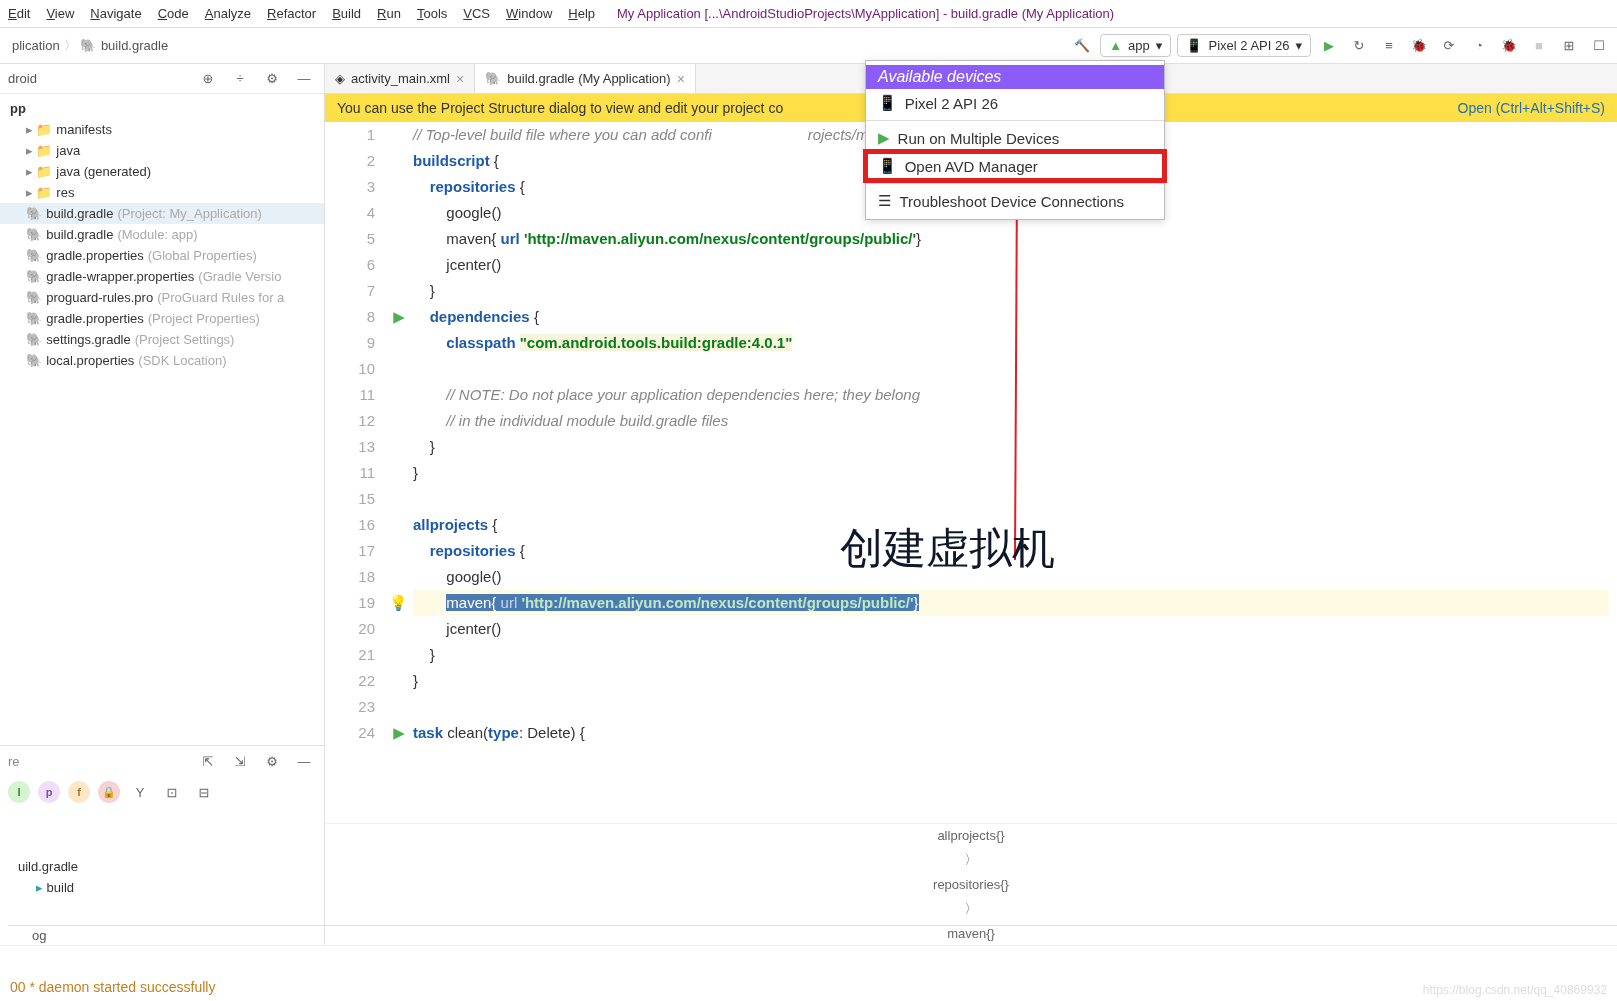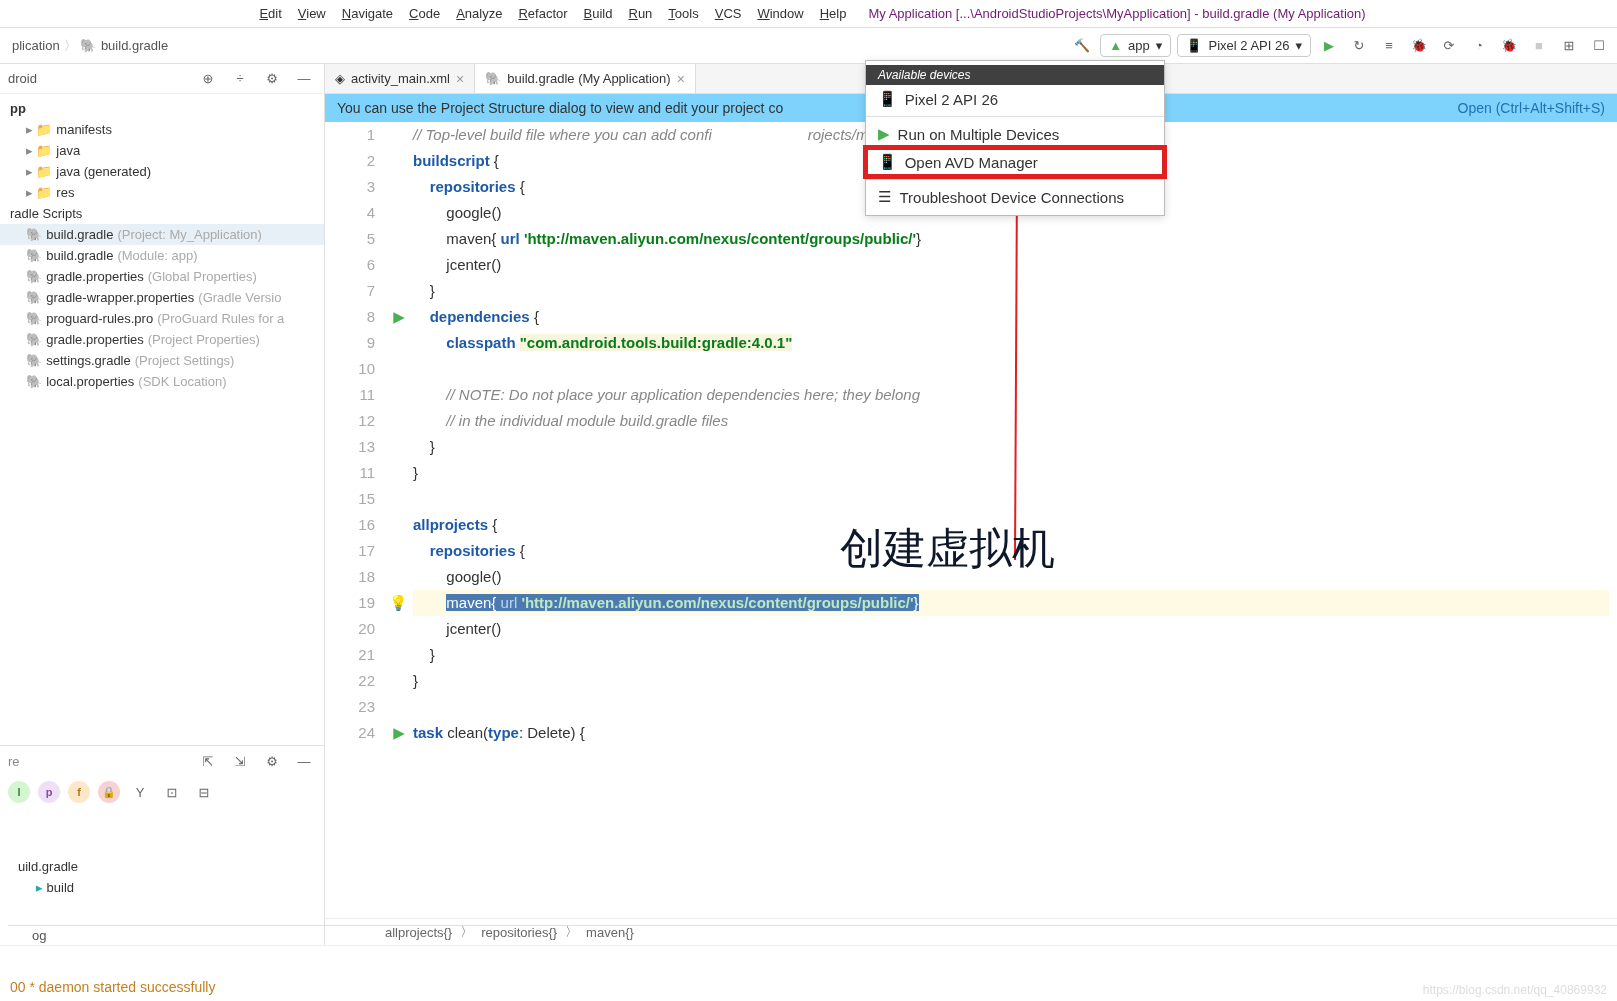--- a/index.html
+++ b/index.html
@@ -1,17 +1,17 @@
 <!DOCTYPE html>
 <html><head>
 <meta charset="utf-8">
 <style>
 * { margin: 0; padding: 0; box-sizing: border-box; font-family: -apple-system, "Segoe UI", sans-serif; }
 body { background: #fff; color: #333; font-size: 13px; overflow: hidden; width: 1617px; height: 1001px; position: relative; }
-.menubar { display: flex; align-items: center; height: 28px; padding: 0 0; gap: 2px; border-bottom: 1px solid #ddd; justify-content: center; }
+.menubar { display: flex; align-items: center; height: 28px; padding: 0 0; gap: 2px; border-bottom: 1px solid #ddd; }
 .menubar .menu-item { padding: 3px 8px; cursor: pointer; }
 .menubar .menu-item u { text-decoration: underline; }
 .menubar .title { margin-left: 12px; color: #701a75; font-size: 13px; }
 .toolbar-row { display: flex; align-items: center; height: 36px; border-bottom: 1px solid #e0e0e0; padding: 0 6px; gap: 0; }
 .breadcrumb { display: flex; align-items: center; gap: 4px; flex: 1; padding-left: 6px; color: #555; }
 .breadcrumb .sep { color: #bbb; }
 .toolbar-right { display: flex; align-items: center; gap: 6px; }
 .config-box { display: inline-flex; align-items: center; gap: 6px; border: 1px solid #ccc; border-radius: 4px; padding: 3px 8px; background: #fff; }
 .icon-btn { width: 24px; height: 24px; display: inline-flex; align-items: center; justify-content: center; color: #666; cursor: pointer; }
 .green { color: #4caf50; }
@@ -31,43 +31,43 @@
 .structure-panel { height: 200px; border-top: 1px solid #e0e0e0; display: flex; flex-direction: column; }
 .struct-head { display: flex; align-items: center; height: 30px; padding: 0 8px; gap: 8px; color: #888; }
 .struct-icons { display: flex; gap: 8px; padding: 4px 8px; align-items: center; }
 .struct-icons .badge { width: 22px; height: 22px; border-radius: 50%; display: inline-flex; align-items: center; justify-content: center; font-size: 11px; font-weight: bold; }
 .struct-tree { padding: 4px 10px; margin-top: 44px; }
 .editor-area { flex: 1; display: flex; flex-direction: column; position: relative; }
 .tabs { display: flex; align-items: center; height: 30px; background: #f5f5f5; border-bottom: 1px solid #e0e0e0; }
 .tab { display: flex; align-items: center; gap: 6px; padding: 0 10px; height: 100%; border-right: 1px solid #ddd; cursor: pointer; }
 .tab.active { background: #fff; }
 .tab .close { color: #999; font-size: 14px; }
-.hint-bar { padding: 6px 12px; background: #7dd3fc; color: #333; font-size: 14px; display: flex; justify-content: space-between; }
+.hint-bar { padding: 6px 12px; background: #fde047; color: #333; font-size: 14px; display: flex; justify-content: space-between; }
 .hint-bar a { color: #2470b3; text-decoration: none; }
 .code-area { flex: 1; display: flex; overflow: hidden; font-family: "Consolas", monospace; font-size: 15px; }
 .gutter { width: 60px; text-align: right; color: #aaa; padding-right: 10px; background: #fff; user-select: none; }
 .gutter div { height: 26px; line-height: 26px; }
 .markers { width: 28px; background: #fff; }
 .markers div { height: 26px; display: flex; align-items: center; justify-content: center; }
 .code { flex: 1; background: #fff; padding-right: 8px; }
 .code-line { height: 26px; line-height: 26px; white-space: pre; }
 .kw { color: #1e5aa8; font-weight: bold; }
 .cm { color: #878787; font-style: italic; }
 .str { color: #067d17; font-weight: bold; }
 .strhl { color: #067d17; font-weight: bold; background: #f7f5dd; }
 .line-selected { background: #4a7ab0; color: #fff; display: inline; }
 .line-selected .str { color: #bfe8c2; }
 .caret-line { background: #fffae3; }
 .bulb { color: #f0a020; }
 .run-marker { color: #4caf50; }
-.crumb-bar { display: flex; align-items: center; gap: 8px; padding: 4px 60px; border-top: 1px solid #eee; color: #666; font-size: 13px; }
+.crumb-bar { display: flex; align-items: center; gap: 8px; padding: 4px 60px; border-top: 1px solid #eee; color: #666; font-size: 13px; flex-direction: column; }
 .statusbar { position: absolute; bottom: 28px; left: 0; right: 0; height: 28px; display: flex; align-items: center; padding: 0 10px; border-top: 1px solid #eee; }
 .buildlog { position: absolute; bottom: 0; left: 0; right: 0; height: 28px; display: flex; align-items: center; padding: 0 10px; color: #c38020; font-size: 14px; }
 .dropdown { position: absolute; top: 60px; left: 865px; width: 300px; background: #fff; border: 1px solid #bbb; box-shadow: 0 2px 8px rgba(0,0,0,.15); z-index: 100; padding: 4px 0; }
-.dropdown .dd-header { background: #404040; color: #fff; font-size: 12px; padding: 3px 12px; font-style: italic; }
+.dropdown .dd-header { background: #8b5cf6; color: #fff; font-size: 16px; padding: 3px 12px; font-style: italic; }
 .dropdown .dd-item { padding: 5px 12px; display: flex; align-items: center; gap: 8px; cursor: pointer; font-size: 15px; }
 .dropdown .dd-item.boxed { outline: 5px solid #e02020; outline-offset: -2px; }
 .dropdown .dd-sep { height: 1px; background: #ddd; margin: 3px 0; }
 .anno-text { position: absolute; top: 520px; left: 840px; color: #0f172a; font-size: 43px; font-family: "SimSun", serif; z-index: 50; }
 .anno-arrow { position: absolute; top: 170px; left: 955px; z-index: 40; pointer-events: none; }
 .bottom-tab { position: absolute; bottom: 56px; left: 8px; padding: 2px 24px; color: #555; border-top: 1px solid #e0e0e0; width: 100%; }
 .watermark { position: absolute; bottom: 4px; right: 10px; color: #ddd; font-size: 12px; }
 </style>
 </head>
 <body>
@@ -123,23 +123,20 @@
     </div>
     <div class="tree">
       <div class="tree-item l1">
           <b>pp</b>
         </div>
       <div id="treeNodes">
           <div class="tree-item l2"><span class="folder-icon">▸ 📁</span> manifests</div>
           <div class="tree-item l2"><span class="folder-icon">▸ 📁</span> java</div>
           <div class="tree-item l2"><span class="folder-icon">▸ 📁</span> java (generated)</div>
           <div class="tree-item l2"><span class="folder-icon">▸ 📁</span> res</div>
-        </div>
-      <div class="tree-item l1">
-          <span>radle Scripts</span>
         </div>
       <div id="scriptNodes">
           <div class="tree-item l3 sel"><span class="gradle-icon">🐘</span> build.gradle <span class="hint">(Project: My_Application)</span></div>
           <div class="tree-item l3 "><span class="gradle-icon">🐘</span> build.gradle <span class="hint">(Module: app)</span></div>
           <div class="tree-item l3 "><span class="gradle-icon">🐘</span> gradle.properties <span class="hint">(Global Properties)</span></div>
           <div class="tree-item l3 "><span class="gradle-icon">🐘</span> gradle-wrapper.properties <span class="hint">(Gradle Versio</span></div>
           <div class="tree-item l3 "><span class="gradle-icon">🐘</span> proguard-rules.pro <span class="hint">(ProGuard Rules for a</span></div>
           <div class="tree-item l3 "><span class="gradle-icon">🐘</span> gradle.properties <span class="hint">(Project Properties)</span></div>
           <div class="tree-item l3 "><span class="gradle-icon">🐘</span> settings.gradle <span class="hint">(Project Settings)</span></div>
           <div class="tree-item l3 "><span class="gradle-icon">🐘</span> local.properties <span class="hint">(SDK Location)</span></div>

